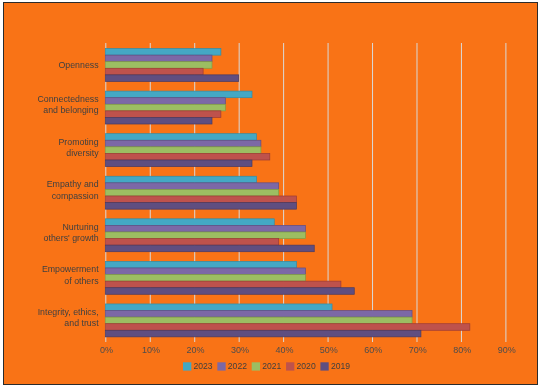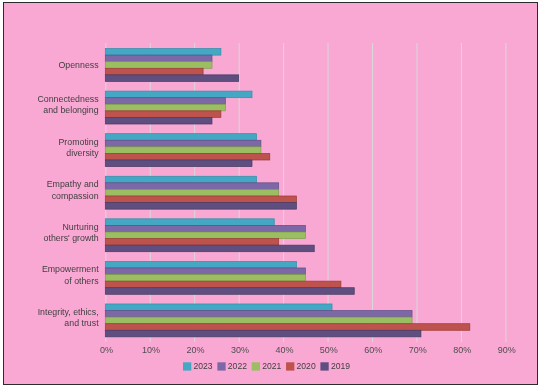--- a/index.html
+++ b/index.html
@@ -1,17 +1,17 @@
 <!DOCTYPE html>
 <html><head>
 <meta charset="utf-8">
 <style>
   html,body{margin:0;padding:0;background:#ffffff;}
   body{width:543px;height:386px;overflow:hidden;font-family:"Liberation Sans",sans-serif;}
-  #figure{position:absolute;left:3px;top:2px;width:535px;height:383px;border:1px solid #2b2b2b;box-sizing:border-box;background:#f9a8d4;}
+  #figure{position:absolute;left:3px;top:2px;width:535px;height:383px;border:1px solid #2b2b2b;box-sizing:border-box;background:#f97316;}
   svg{display:block;}
   .tick-label{font-family:"Liberation Sans",sans-serif;font-size:9px;fill:#4d4d4d;}
   .cat-label{font-family:"Liberation Sans",sans-serif;font-size:8.8px;fill:#404040;}
   .legend-label{font-family:"Liberation Sans",sans-serif;font-size:8.6px;fill:#3f3f3f;}
   .gridline{stroke:#d9d9d9;stroke-width:1;}
 </style>
 </head>
 <body>
 
 <div id="figure">

